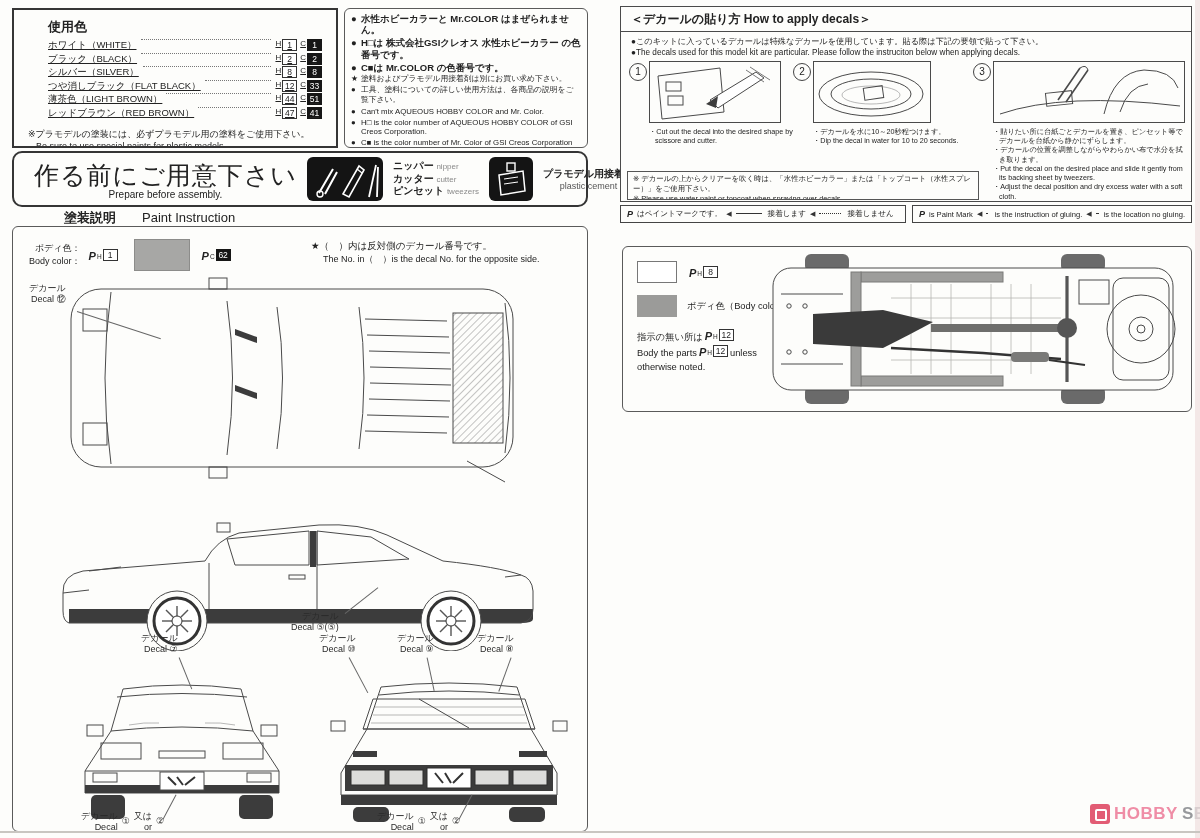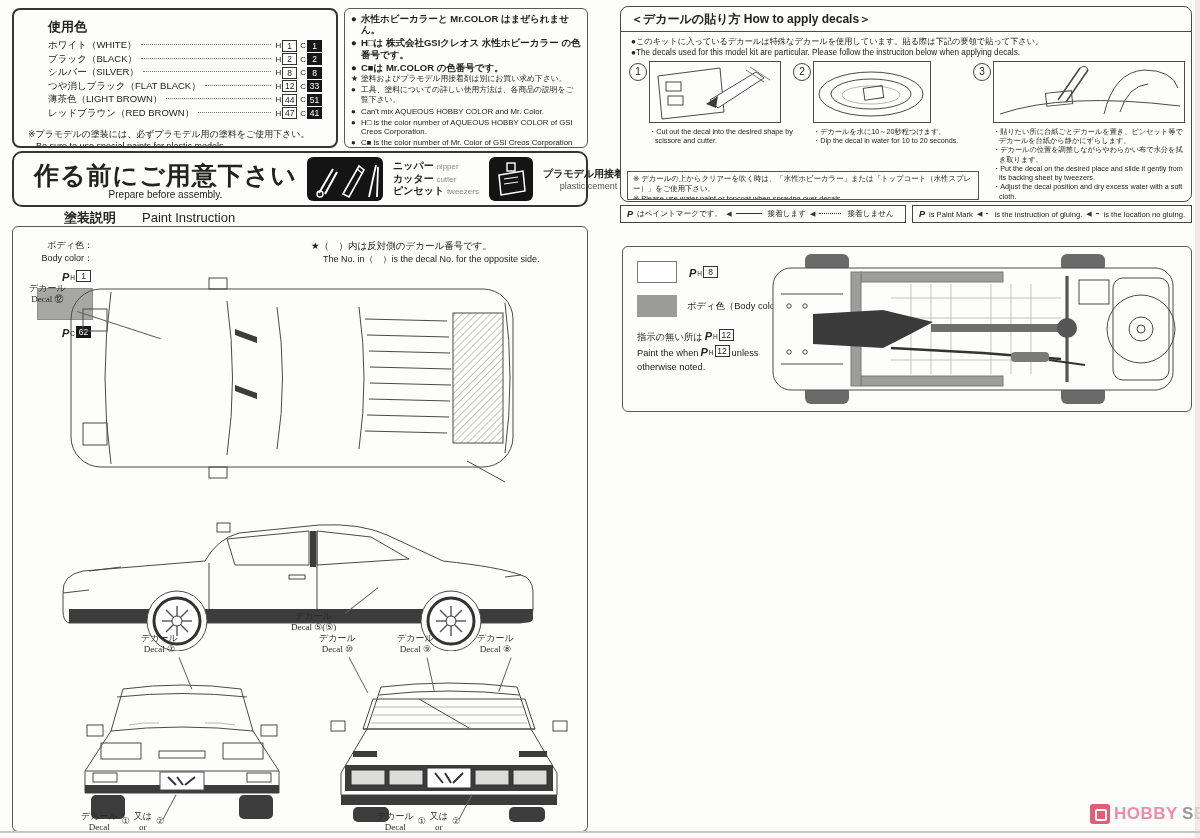--- a/index.html
+++ b/index.html
@@ -1,60 +1,60 @@
 <!DOCTYPE html>
 <html><head>
 <meta charset="utf-8">
 <style>
   html,body{margin:0;padding:0;background:#ffffff;}
   .page{position:relative;width:1200px;height:838px;background:#fdfdfb;overflow:hidden;
         font-family:"Liberation Sans","DejaVu Sans",sans-serif;color:#222;}
   .abs{position:absolute;}
-  .box{border:2px solid #353535;border-radius:8px;background:#fdfdfb;box-sizing:border-box;}
+  .box{border:2px solid #353535;border-radius:0;background:#fdfdfb;box-sizing:border-box;}
   .thinbox{border:1.5px solid #5a5a5a;border-radius:6px;background:#fdfdfb;box-sizing:border-box;}
   
   .cu-title{font-size:13px;font-weight:bold;}
-  .crow{display:flex;align-items:center;font-size:9.5px;height:13.5px;white-space:nowrap;}
+  .crow{display:flex;align-items:flex-start;font-size:9.5px;height:13.5px;white-space:nowrap;text-decoration:underline;}
   .crow .lead{flex:1;border-bottom:1.5px dotted #777;margin:0 4px 2px 4px;min-width:10px;}
   .ccode{font-size:8px;margin-right:1px;}
   .nbox{display:inline-block;border:1px solid #333;min-width:11px;padding:0 1px;font-size:8.5px;
         line-height:10px;text-align:center;background:#fff;}
   .nbox.dark{background:#161616;color:#fff;border-color:#161616;}
   .cu-note{font-size:9px;line-height:1.3;margin-top:9px;}
   
   .pnote{display:flex;line-height:1.2;margin-bottom:1.5px;}
   .pnote .mk{width:10px;flex:none;}
   .pnote.lg{font-size:9.5px;font-weight:bold;}
   .pnote.sm{font-size:7.8px;}
   .pnote.en{font-size:7.8px;}
   
   .prep{display:flex;align-items:center;gap:10px;padding:0 10px;}
-  .prep-title-jp{font-size:25px;font-weight:bold;letter-spacing:1px;white-space:nowrap;}
+  .prep-title-jp{font-size:25px;font-weight:normal;letter-spacing:1px;white-space:nowrap;}
   .prep-title-en{font-size:10px;text-align:center;margin-top:-3px;}
   .toolpanel{width:76px;height:44px;background:#141414;border-radius:6px;flex:none;}
   .toolnames{font-size:10px;font-weight:bold;line-height:1.25;white-space:nowrap;}
   .toolnames .en{font-weight:normal;color:#8a8a8a;font-size:8px;}
   .cementpanel{width:44px;height:44px;background:#141414;border-radius:6px;flex:none;}
   .cementnames{font-size:10px;font-weight:bold;text-align:center;white-space:nowrap;}
   .cementnames .en{display:block;font-weight:normal;color:#555;font-size:9px;}
   
   .sechead{display:flex;gap:26px;align-items:baseline;}
   .sechead .jp{font-size:13px;font-weight:bold;}
   .sechead .en{font-size:13px;}
   
   .pmk{display:inline-flex;align-items:flex-end;margin:0 2px;}
   .pmk .p{font-size:11px;font-weight:800;font-style:italic;line-height:10px;}
   .pmk .sb{font-size:6.5px;line-height:8px;margin:0 1px 0 1px;}
   
-  .bodycolor{display:flex;align-items:flex-end;gap:6px;flex-direction:column;}
+  .bodycolor{display:flex;align-items:center;gap:6px;}
   .bc-labels{font-size:9px;text-align:right;line-height:1.4;}
   .swatch{width:54px;height:30px;background:#a7a7a5;border:1px solid #8c8c8a;}
   .star-note{font-size:9.5px;line-height:1.45;}
   .star-note .en{font-size:9px;padding-left:12px;}
-  .lbl{position:absolute;font-size:9px;line-height:1.2;color:#2a2a2a;text-align:center;white-space:nowrap;font-family:Liberation Serif, serif;}
+  .lbl{position:absolute;font-size:9px;line-height:1.2;color:#2a2a2a;text-align:right;white-space:nowrap;}
   .leader{position:absolute;height:1.2px;background:#666;transform-origin:left center;}
   svg{display:block;}
   .sk{stroke:#4a4a4a;fill:none;stroke-width:1;}
   .skl{stroke:#9a9a9a;fill:none;stroke-width:0.7;}
   .dk{fill:#3c3c3c;stroke:none;}
   
   .howto-title{font-size:12px;font-weight:bold;padding:4px 10px 3px 10px;border-bottom:1.5px solid #4a4a4a;}
   .howto-intro{font-size:8.2px;line-height:1.4;padding:4px 10px 0 10px;}
   .stepnum{position:absolute;width:16px;height:16px;border:1.2px solid #444;border-radius:50%;
            font-size:10px;text-align:center;line-height:16px;background:#fdfdfb;}
@@ -506,21 +506,21 @@
       <div class="chs-row">
         <div class="chs-swatch" style="background:#9b9b99;border-color:#9b9b99;"></div>
         <span class="chs-label">ボディ色（Body color）</span>
       </div>
       <div class="chs-note">
         <div><span>指示の無い所は</span><span class="pmk">
               <span class="p">P</span>
               <span class="sb">H</span>
               <span class="nbox">12</span>
             </span></div>
-        <div><span>Paint the when</span><span class="pmk">
+        <div><span>Body the parts</span><span class="pmk">
               <span class="p">P</span>
               <span class="sb">H</span>
               <span class="nbox">12</span>
             </span><span>unless</span></div>
         <div>otherwise noted.</div>
       </div>
     </div>
 
     <svg class="abs" style="left:138px;top:5px;" width="426" height="154" viewBox="0 0 426 154">
       <rect x="44" y="2" width="44" height="18" rx="6" fill="#6a6a6a"></rect>

